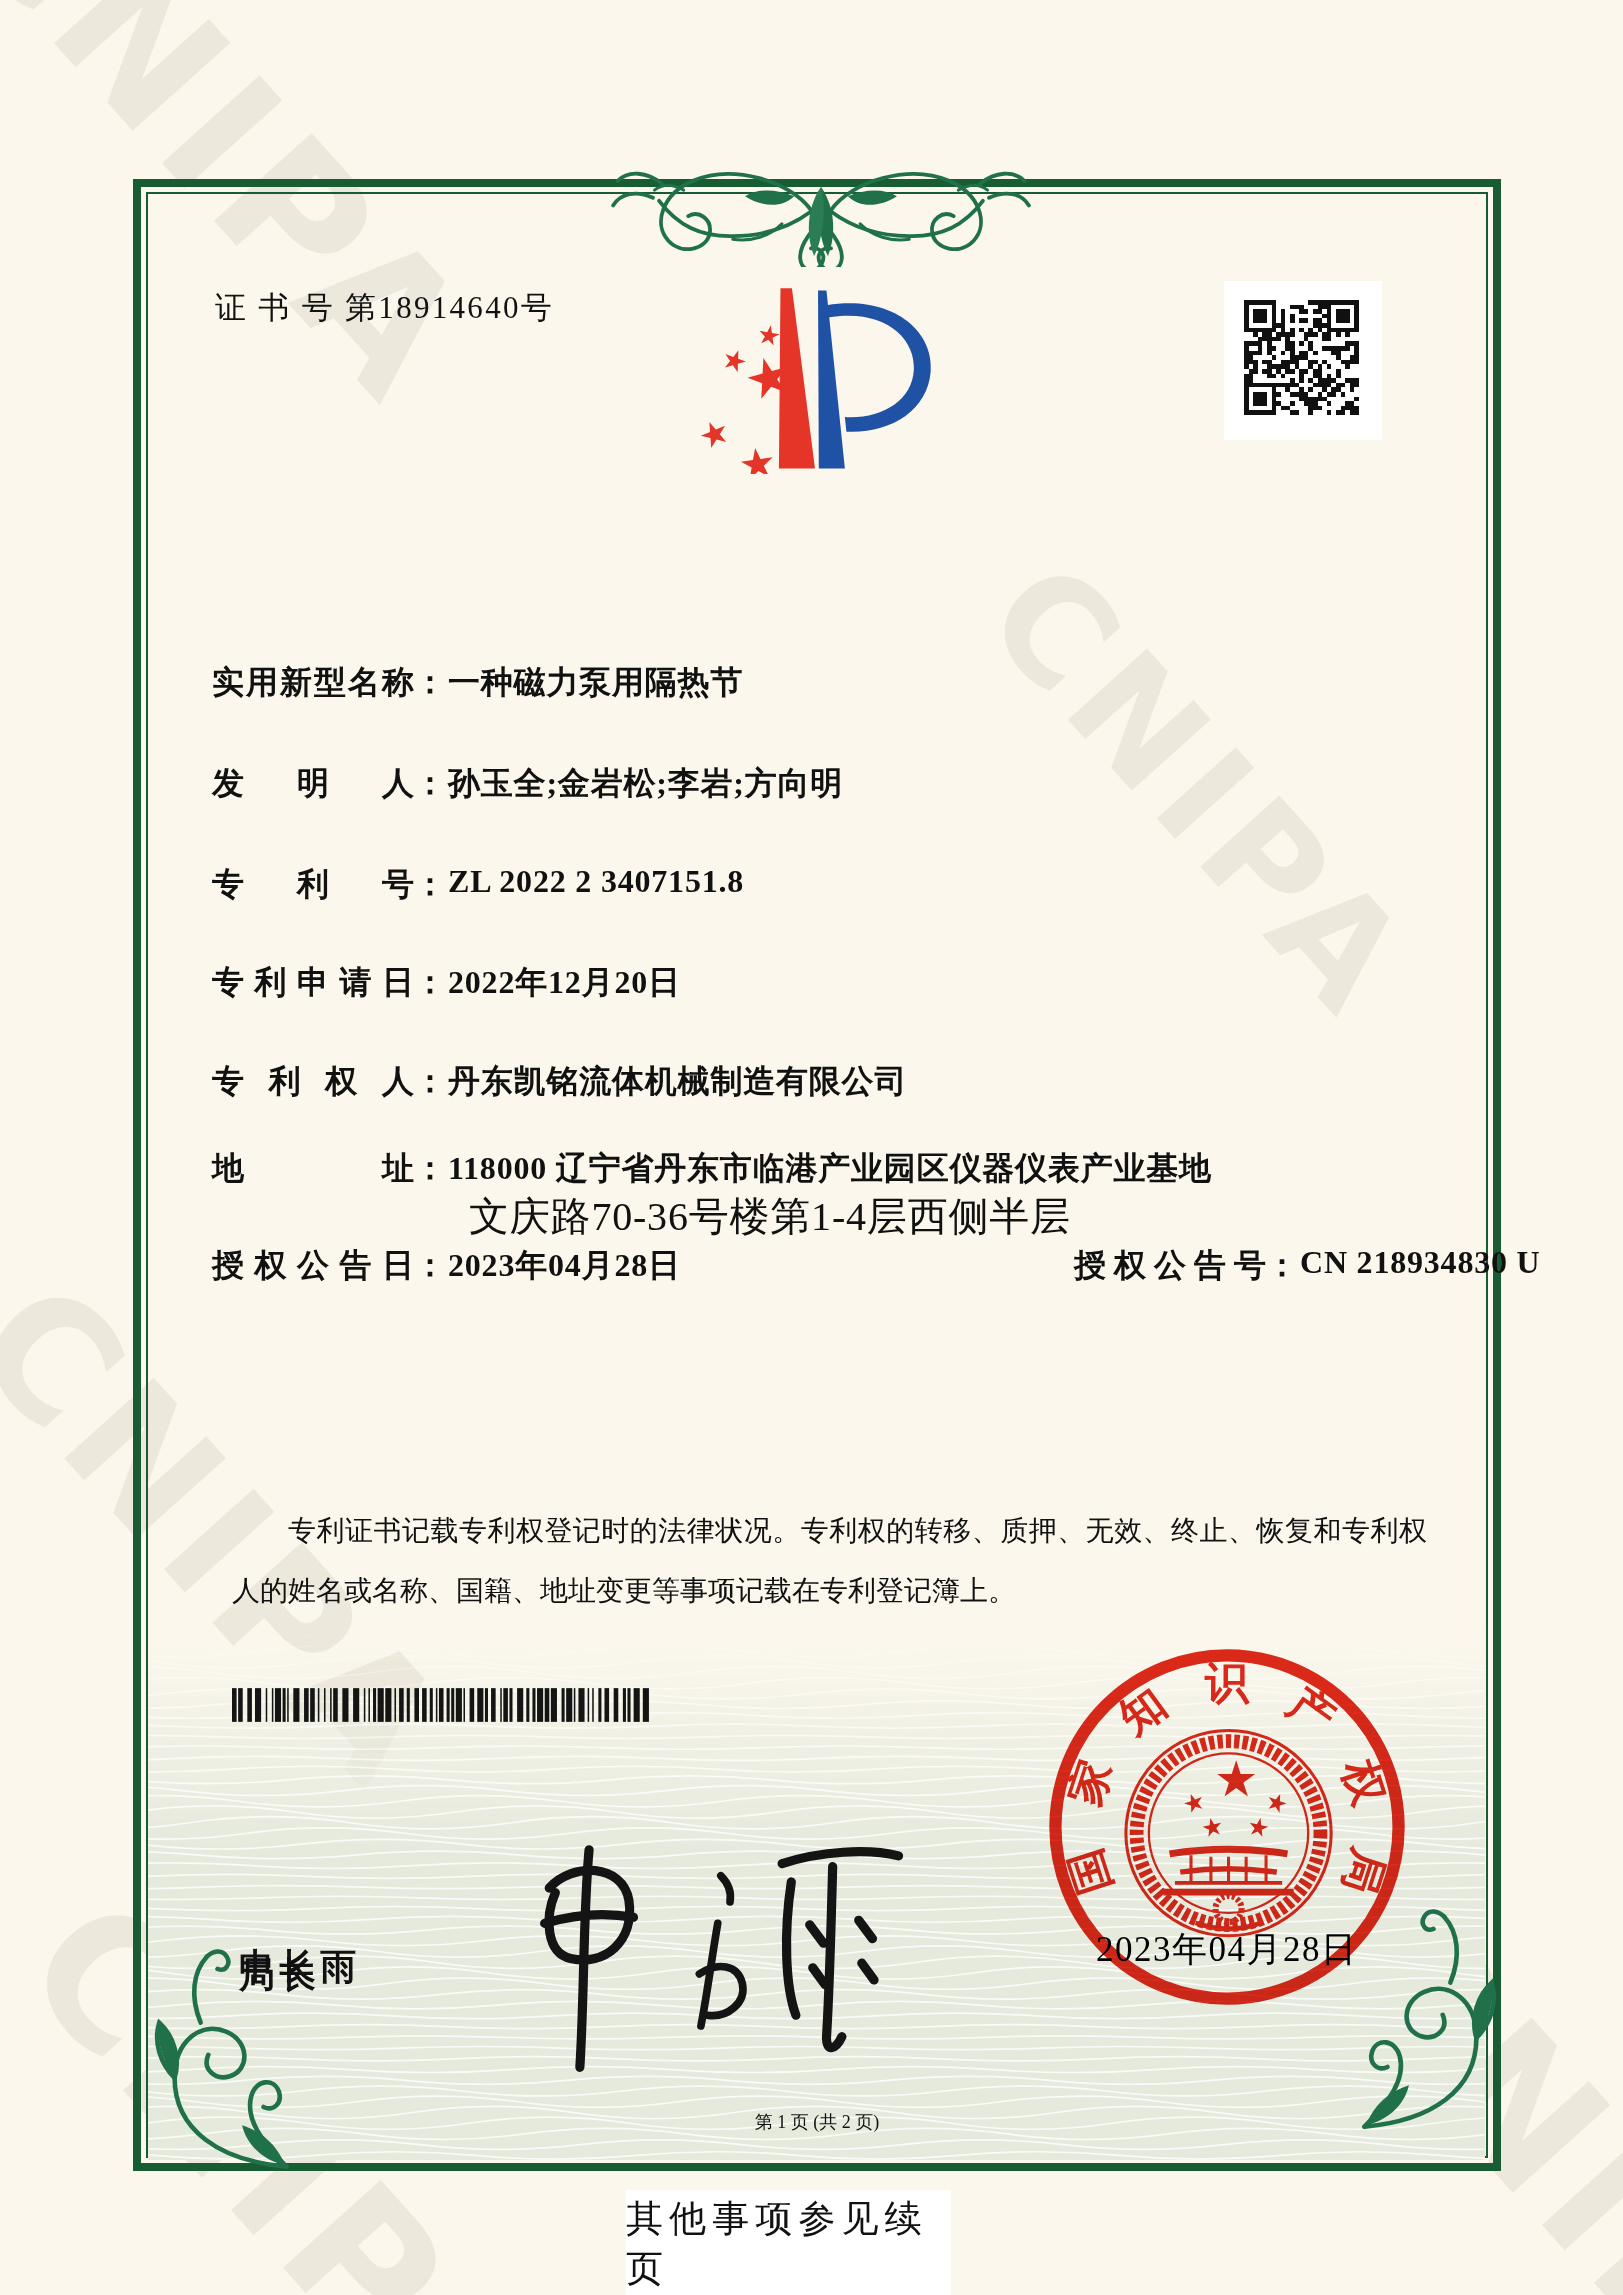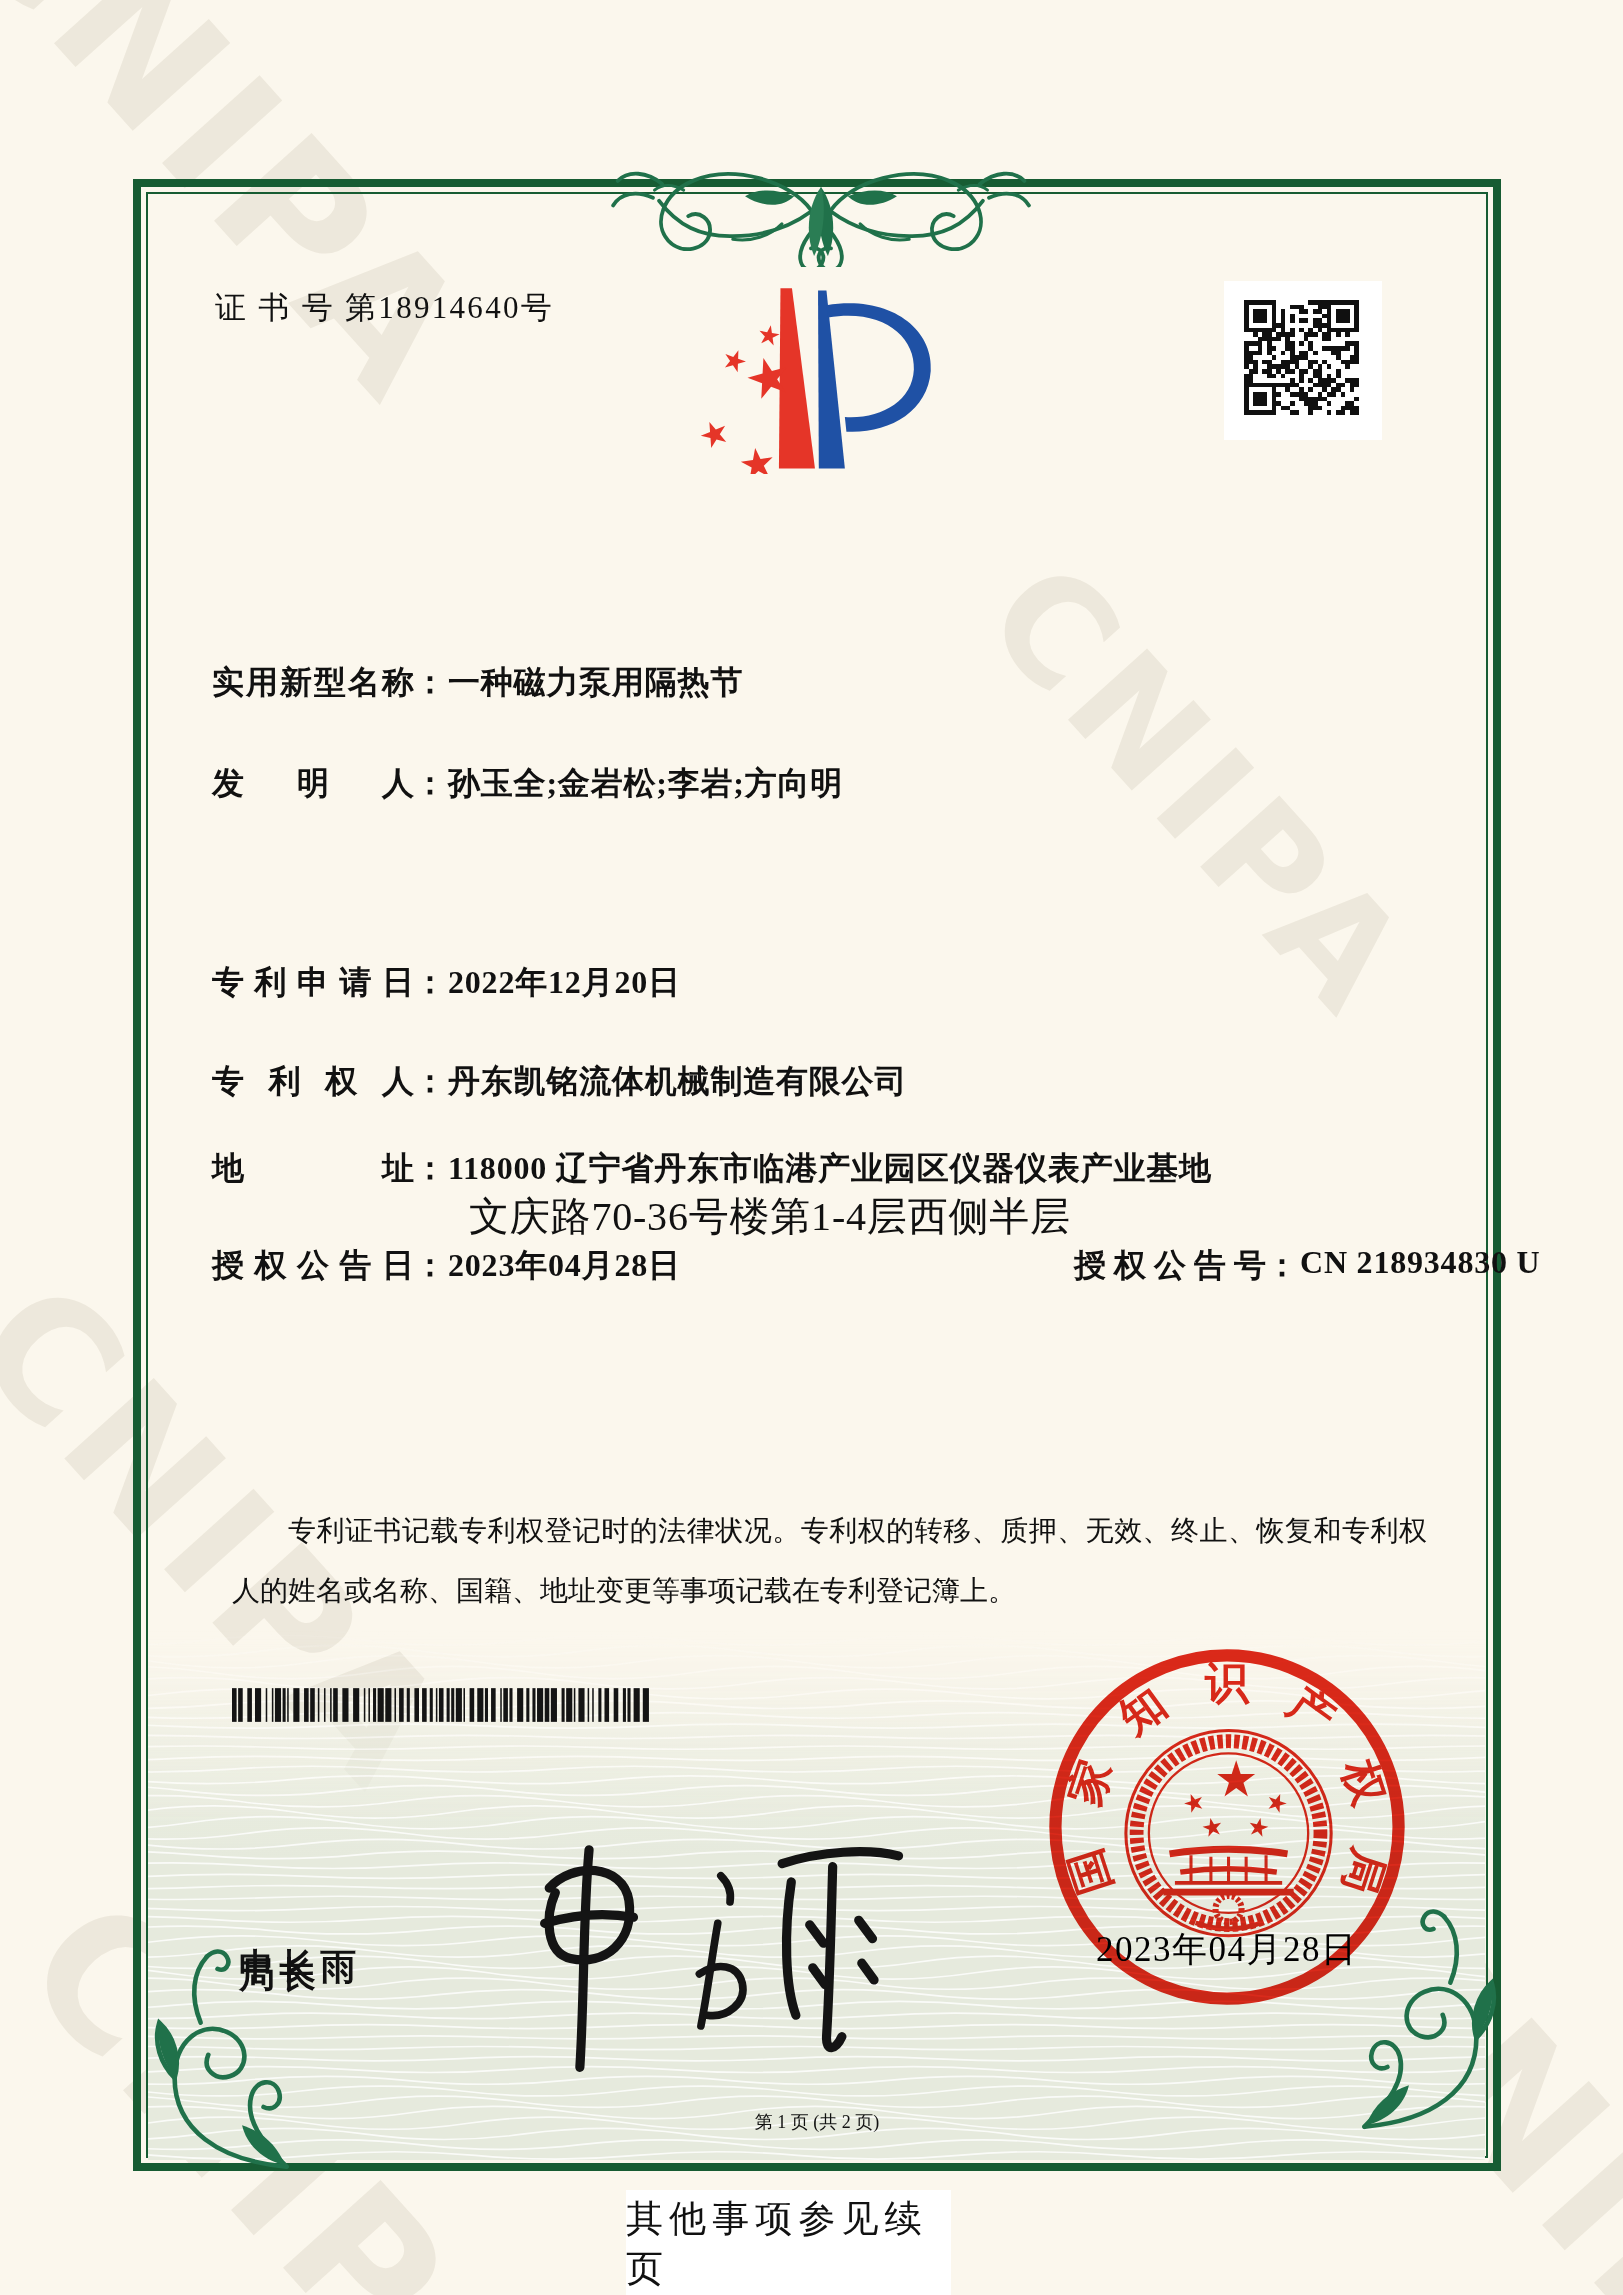--- a/index.html
+++ b/index.html
@@ -548,20 +548,23 @@
       </svg>
   </div>
 
 
   <div class="row" style="top:661px;">
     <span class="lbl">实用新型名称</span><span class="colon">：</span><span class="val">一种磁力泵用隔热节</span>
   </div>
   <div class="row" style="top:762px;">
     <span class="lbl">发明人</span><span class="colon">：</span><span class="val">孙玉全;金岩松;李岩;方向明</span>
   </div>
+  <div class="row" style="top:863px;">
+    <span class="lbl">专利号</span><span class="colon">：</span><span class="val">ZL 2022 2 3407151.8</span>
+  </div>
   <div class="row" style="top:961px;">
     <span class="lbl">专利申请日</span><span class="colon">：</span><span class="val">2022年12月20日</span>
   </div>
   <div class="row" style="top:1060px;">
     <span class="lbl">专利权人</span><span class="colon">：</span><span class="val">丹东凯铭流体机械制造有限公司</span>
   </div>
   <div class="row" style="top:1147px;">
     <span class="lbl">地址</span><span class="colon">：</span><span class="val">118000 辽宁省丹东市临港产业园区仪器仪表产业基地</span>
   </div>
   <div class="addr2">文庆路70-36号楼第1-4层西侧半层</div>

